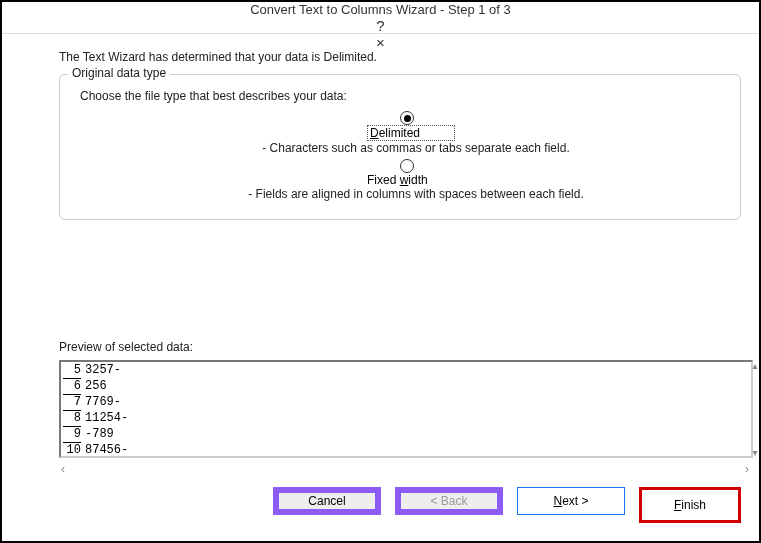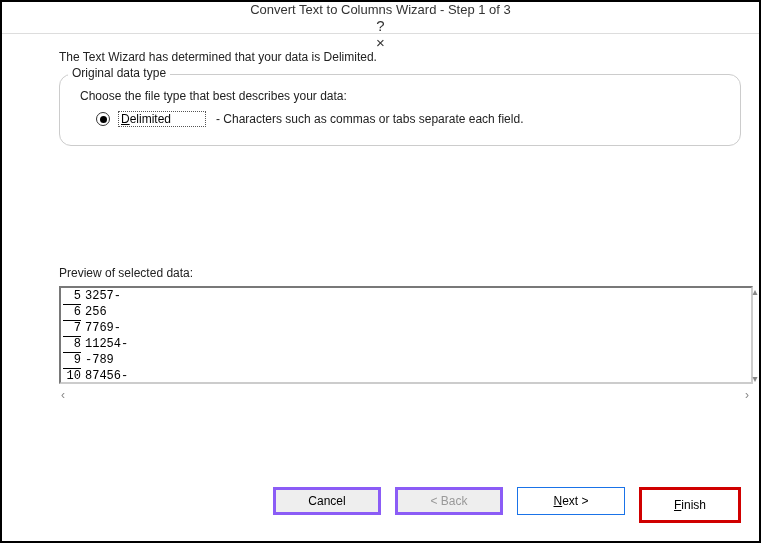--- a/index.html
+++ b/index.html
@@ -19,36 +19,36 @@
       padding: 0 10px;
       border-bottom: 1px solid #ddd;
       flex-direction: column;
     }
     .titlebar .title { font-size: 13px; color: #333; flex: 1; }
     .titlebar .ctl { width: 34px; text-align: center; font-size: 15px; color: #333; cursor: pointer; }
     .content { padding: 16px 18px 0 18px; margin-left: 39px; }
     .desc { margin-bottom: 10px; color: #222; }
     .fieldset {
       border: 1px solid #ccc;
-      border-radius: 12px;
+      border-radius: 6px;
       padding: 10px 14px 14px 14px;
       margin-top: 8px;
       position: relative;
     }
     .legend {
       position: absolute;
       top: -9px;
       left: 8px;
       background: #fff;
       padding: 0 4px;
       color: #222;
       font-size: 12px;
     }
     .choose { margin: 4px 0 8px 6px; color: #222; }
-    .opt-row { display: flex; align-items: center; margin: 4px 0 4px 22px; }
+    .opt-row { display: flex; align-items: center; margin: 4px 0 4px 22px; flex-direction: column; }
     .radio {
       width: 14px; height: 14px; border: 1px solid #333; border-radius: 50%;
       display: inline-flex; align-items: center; justify-content: center; margin-right: 8px;
       flex-shrink: 0;
     }
     .radio.checked::after { content:""; width:7px; height:7px; background:#000; border-radius:50%; }
     .opt-label { min-width: 88px; }
     .opt-label.sel { border: 1px dotted #555; padding: 0 2px; }
     .underline { text-decoration: underline; }
     .opt-desc { margin-left: 10px; color: #222; }
@@ -67,21 +67,21 @@
     .prow { display:flex; line-height: 15px; }
     .pnum { width: 18px; text-align:right; border-bottom: 1px solid #000; margin-right: 4px; }
     .scroll-v { position:absolute; right:-22px; top:0; height:98px; width:16px; display:flex; flex-direction:column; justify-content:space-between; color:#888; font-size:10px; align-items:center; }
     .scroll-h { width: 692px; display:flex; justify-content:space-between; color:#888; margin-top:4px; padding: 0 2px;}
     .buttons {
       display: flex; justify-content: flex-end; gap: 14px;
       padding: 14px 18px;
       position: absolute; bottom: 4px; right: 0;
     }
     .btn {
-      width: 108px; height: 28px; border: 3px solid #8b5cf6;
+      width: 108px; height: 28px; border: 6px solid #8b5cf6;
       background: #eee; font-size: 12px; color: #000;
       display:flex; align-items:center; justify-content:center;
     }
     .btn.disabled { color: #999; }
     .btn.next { border: 1px solid #1a73e8; background:#fff; }
     .btn.finish-wrap { border: 3px solid #d00000; padding:2px; width:102px; height:36px; background:transparent; }
   </style>
 </head>
 <body>
 
@@ -97,20 +97,25 @@
   <div class="fieldset">
     <span class="legend">Original data type</span>
     <p class="choose">Choose the file type that best describes your data:</p>
 
     <div class="opt-row">
       <span class="radio checked"></span>
       <span class="opt-label sel"><span class="underline">D</span><span>elimited</span></span>
       <span class="opt-desc">- Characters such as commas or tabs separate each field.</span>
     </div>
 
+    <div class="opt-row">
+      <span class="radio"></span>
+      <span class="opt-label"><span>Fixed </span><span class="underline">w</span><span>idth</span></span>
+      <span class="opt-desc">- Fields are aligned in columns with spaces between each field.</span>
+    </div>
   </div>
 
   <p class="preview-label">Preview of selected data:</p>
   <div class="preview-wrap">
     <div class="preview-box" id="preview-box">
         <div class="prow">
           <span class="pnum">5</span>
           <span>3257-</span>
         </div>
         <div class="prow">

